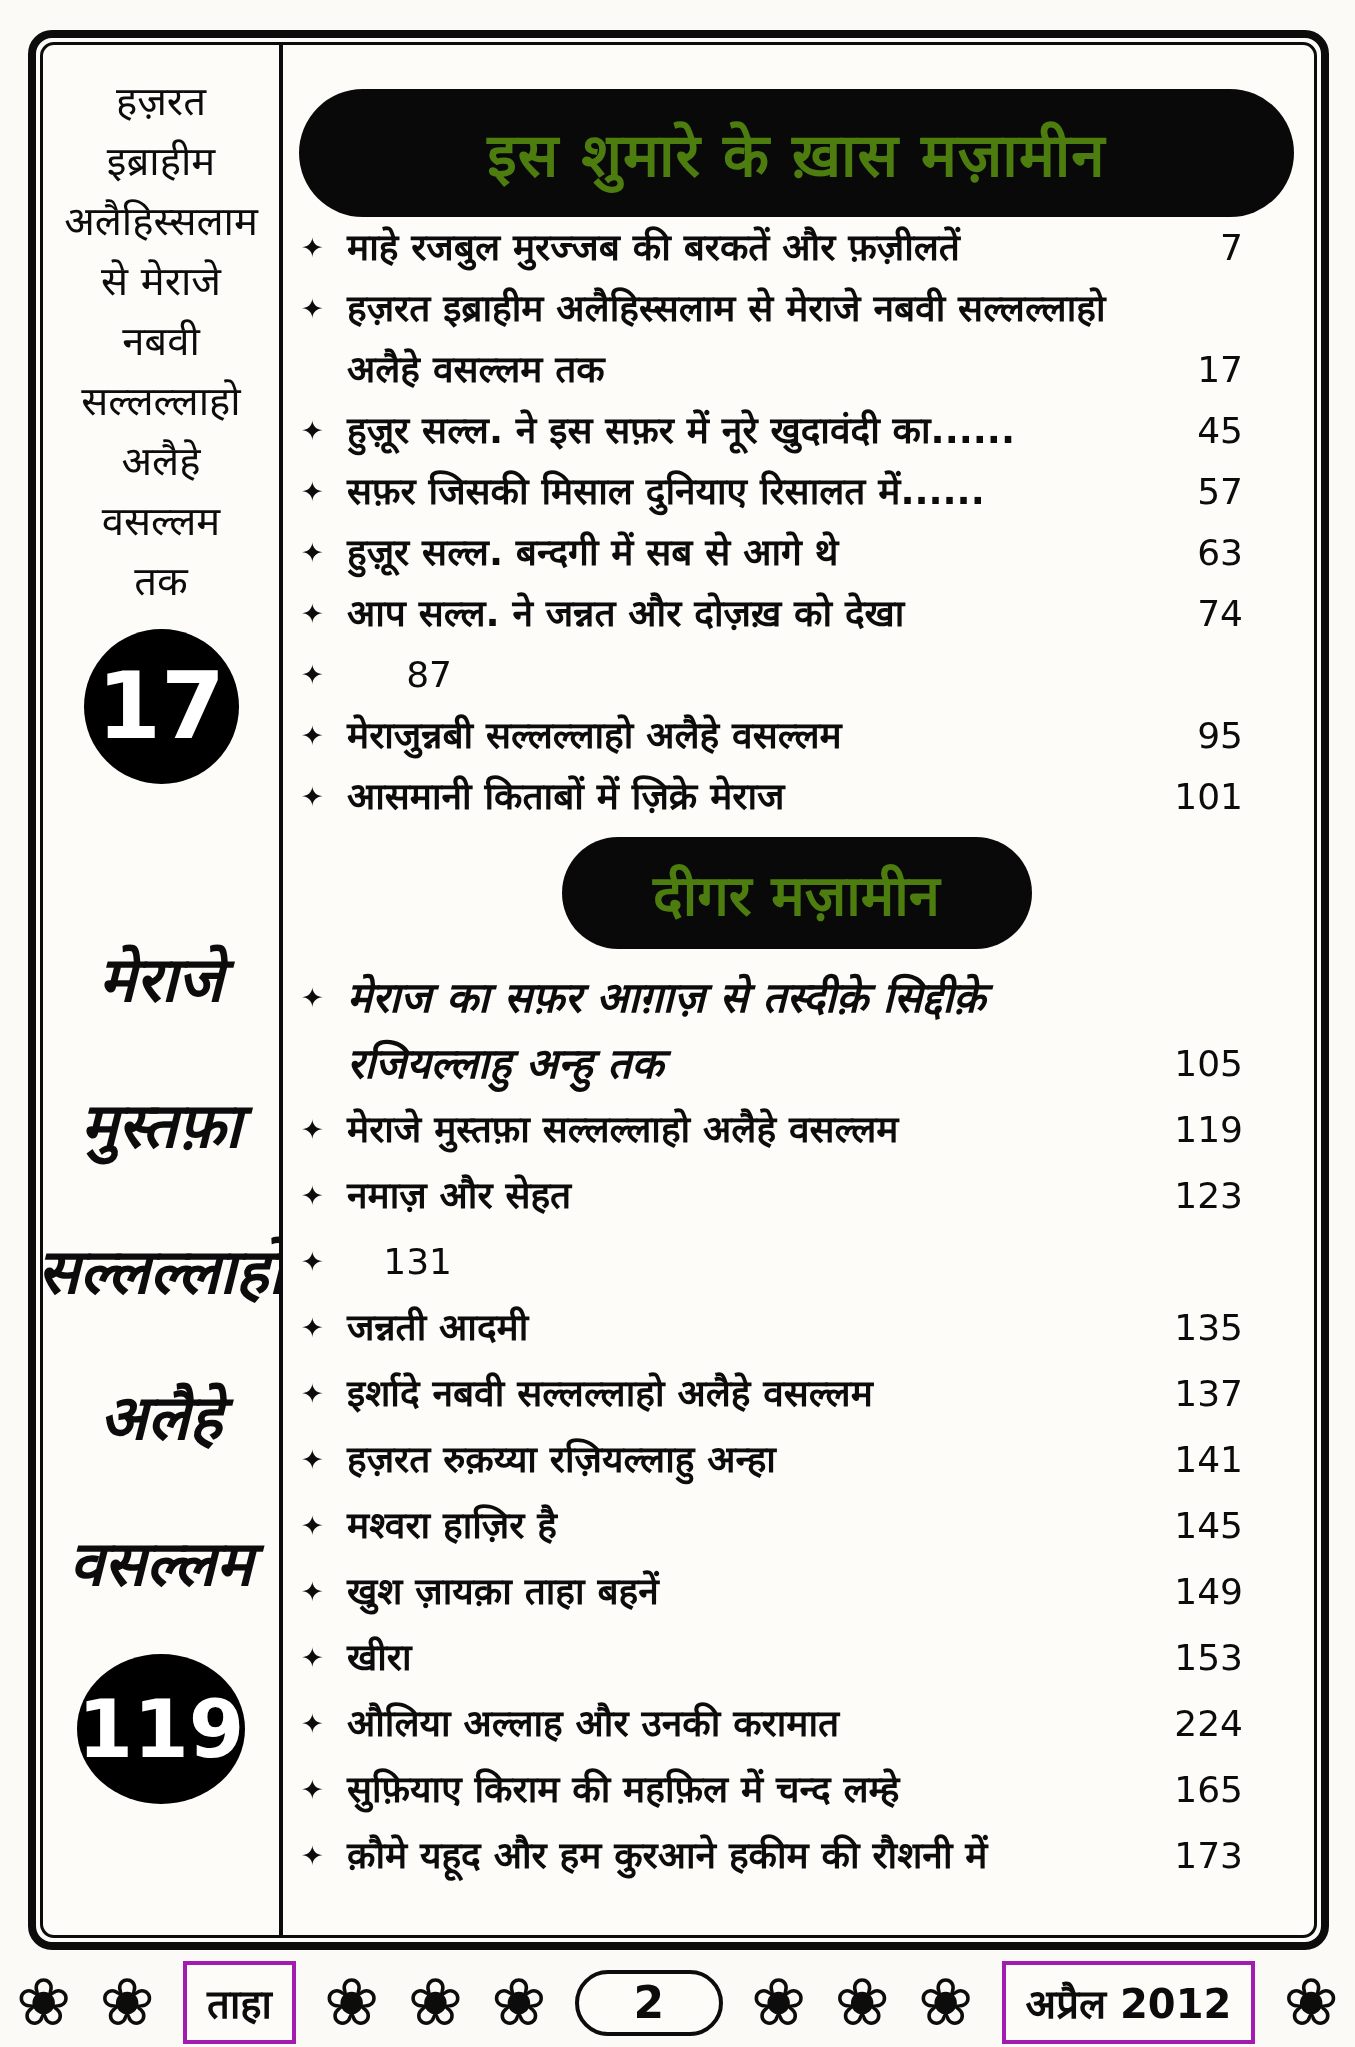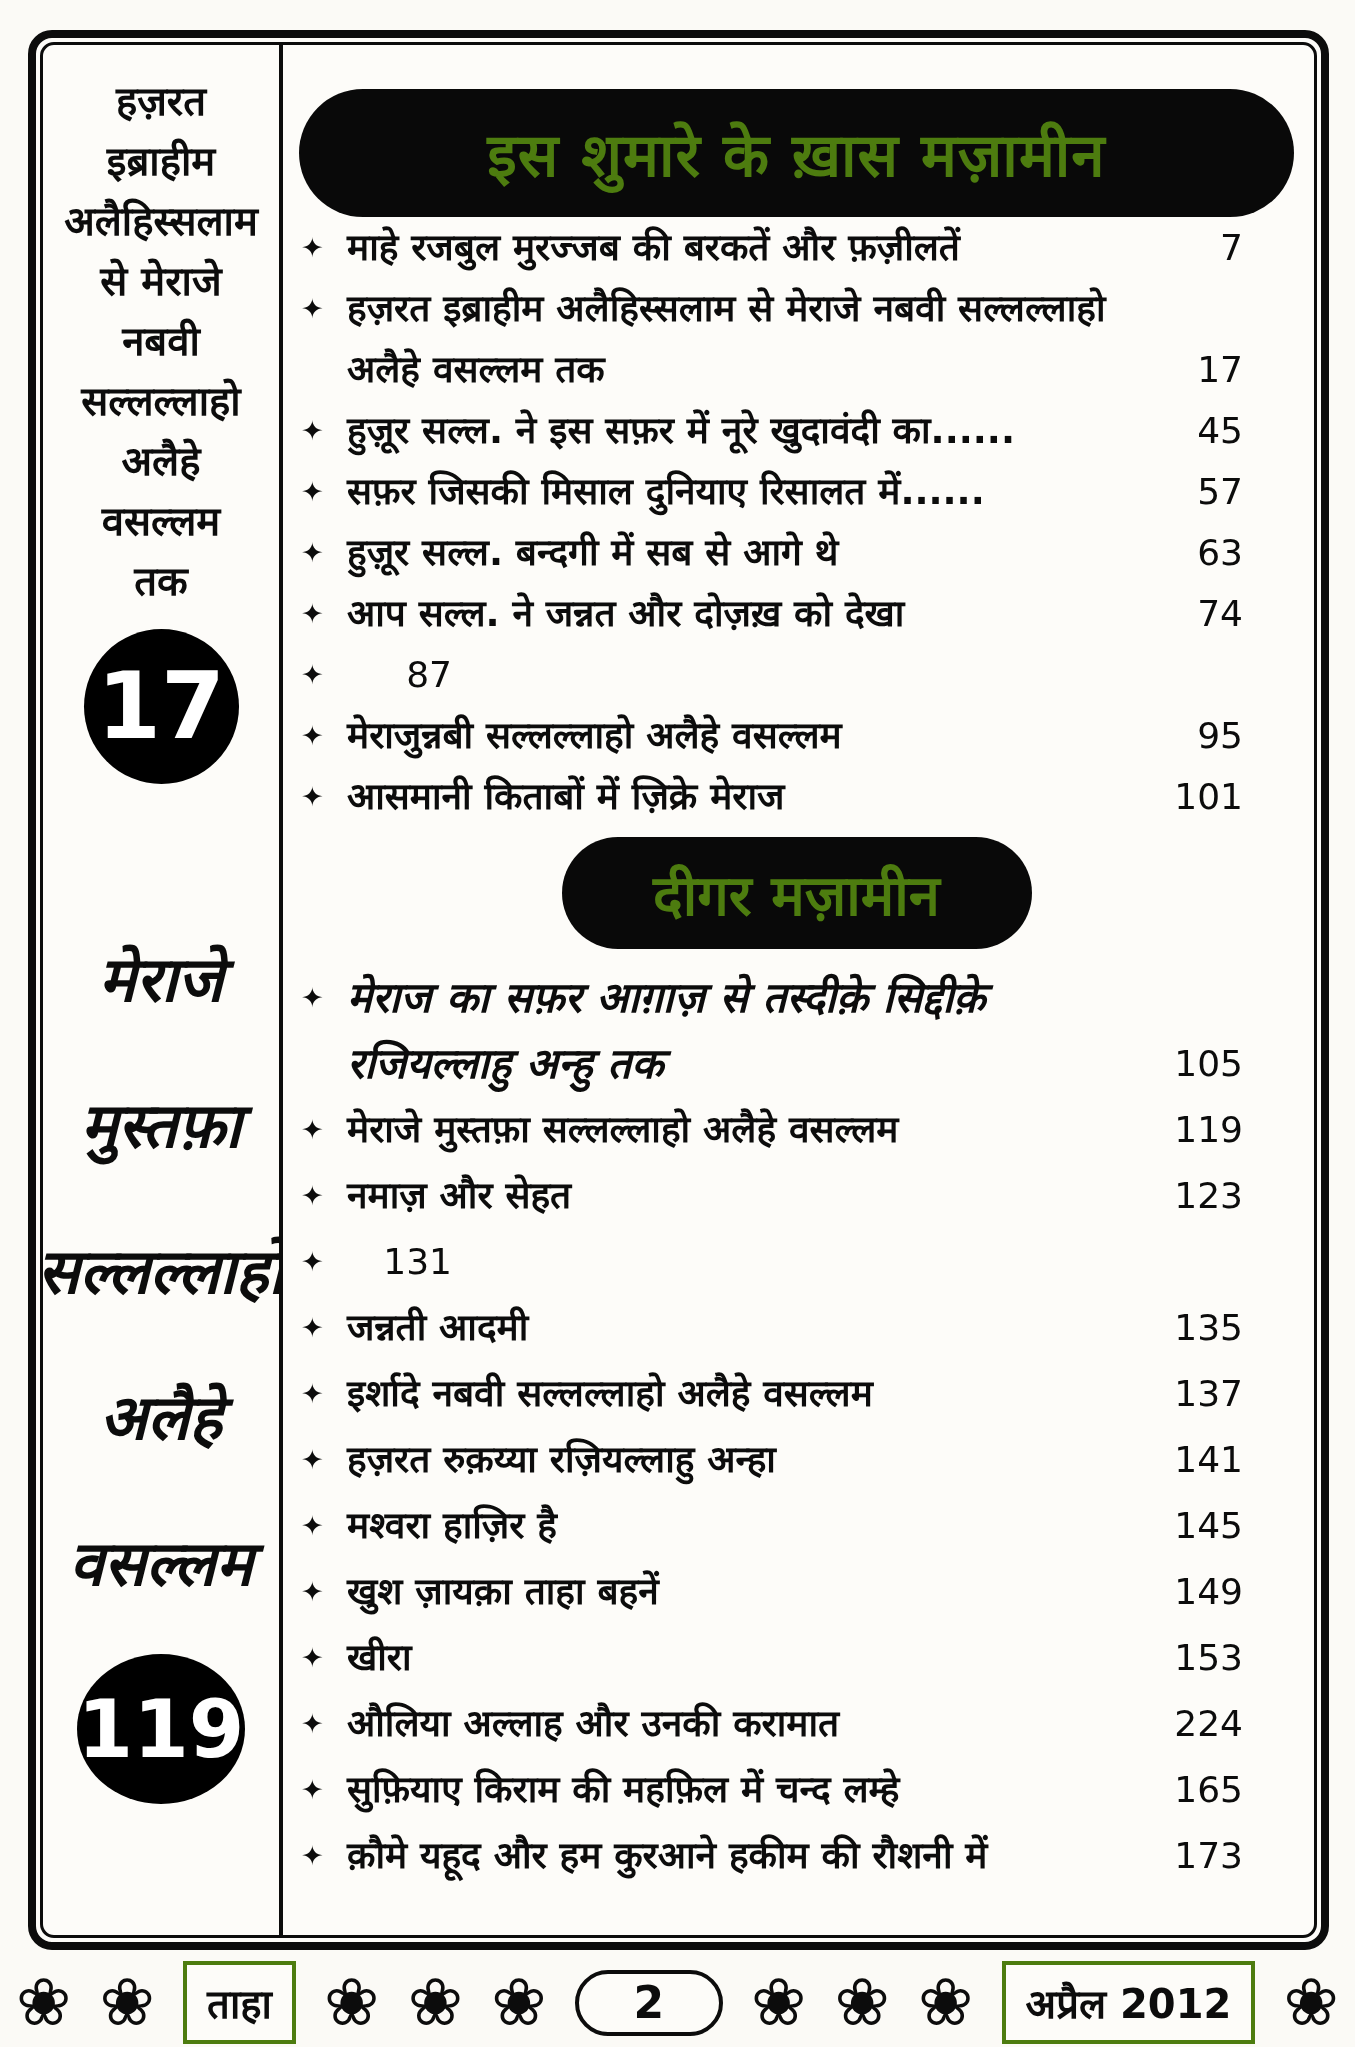--- a/index.html
+++ b/index.html
@@ -27,21 +27,21 @@
   
   .sidebar{
     width:240px;flex-shrink:0;box-sizing:border-box;
     border-right:4px solid #0c0c0c;
     display:flex;flex-direction:column;align-items:center;
     text-align:center;overflow:hidden;
   }
   .side-note{width:100%;}
   .side-note.top{margin-top:26px;}
   .side-note.top .side-line{
-    height:60px;line-height:60px;font-size:40px;font-weight:700;white-space:nowrap;
+    height:60px;line-height:60px;font-size:40px;font-weight:400;white-space:nowrap;
   }
   .side-note.bottom{margin-top:120px;}
   .side-note.bottom .side-line{
     height:146px;display:flex;align-items:center;justify-content:center;
     font-size:62px;font-weight:700;white-space:nowrap;font-style:italic;
   }
   .badge{
     background:#000;color:#fff;border-radius:50%;
     display:flex;align-items:center;justify-content:center;
     font-weight:700;
@@ -71,21 +71,21 @@
   .pageno{min-width:105px;text-align:right;align-self:flex-end;font-weight:400;font-size:36px;}
 
   
   .footer{
     position:absolute;left:0;right:0;top:1958px;height:89px;
     display:flex;align-items:center;justify-content:space-between;
     padding:0 16px;
   }
   .flower{font-size:66px;line-height:66px;}
   .fbox{
-    box-sizing:border-box;border:4px solid #4d7c0f;background:#fdfcf9;
+    box-sizing:border-box;border:4px solid #a21caf;background:#fdfcf9;
     padding:10px 20px;font-size:40px;font-weight:700;white-space:nowrap;
   }
   .oval{
     box-sizing:border-box;border:4px solid #0c0c0c;border-radius:40px;background:#fdfcf9;
     min-width:148px;height:66px;display:flex;align-items:center;justify-content:center;
     font-size:44px;font-weight:700;
   }
 </style>
 </head>
 <body>

